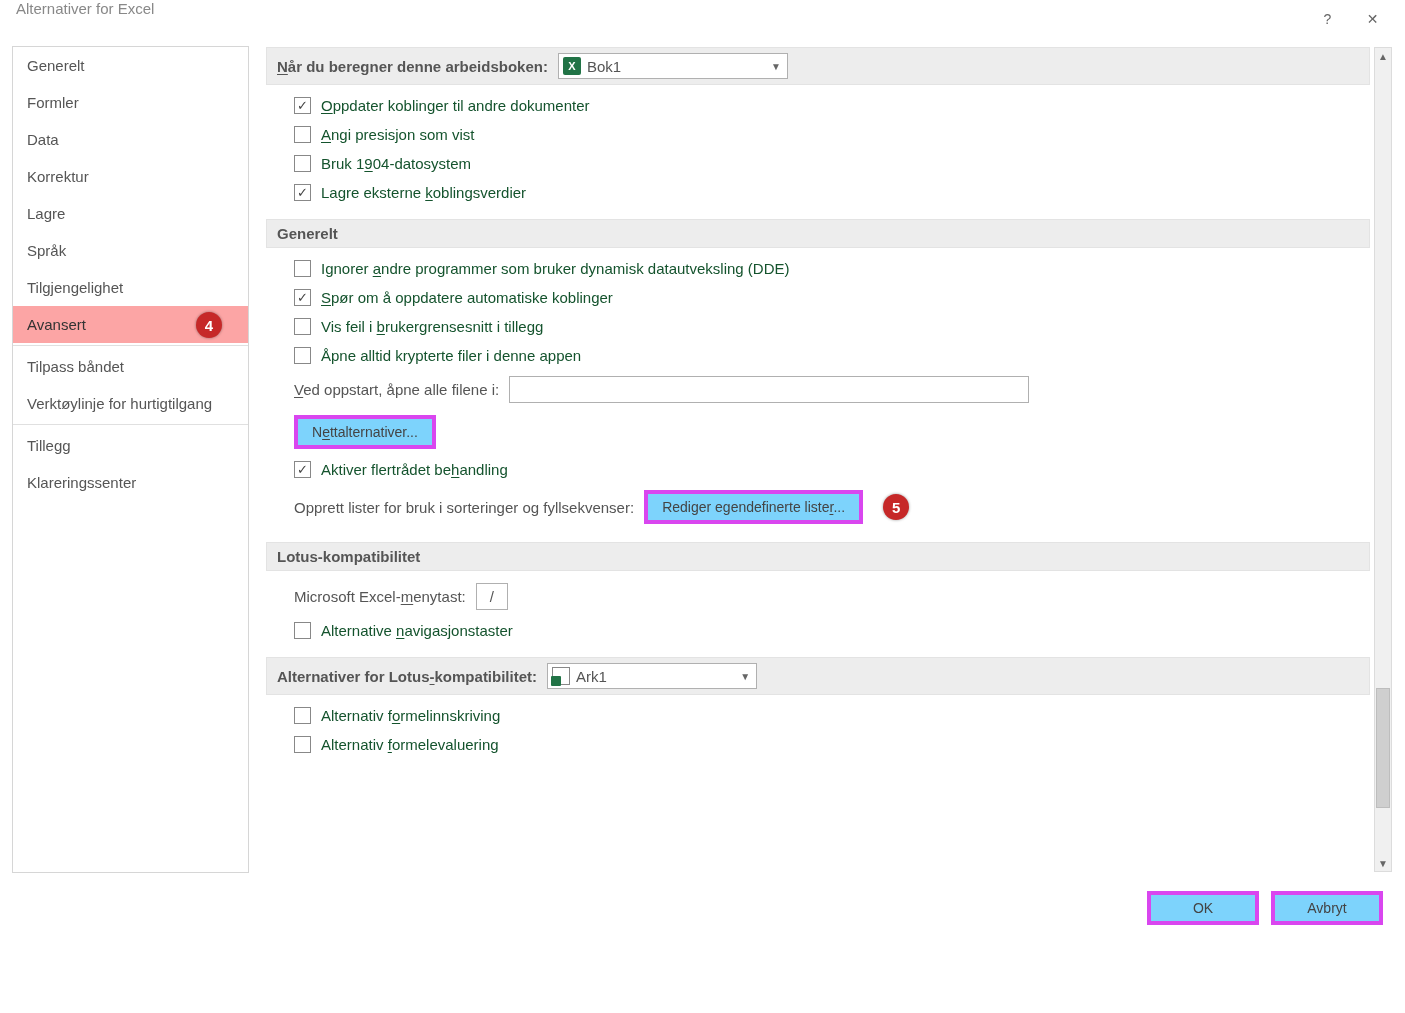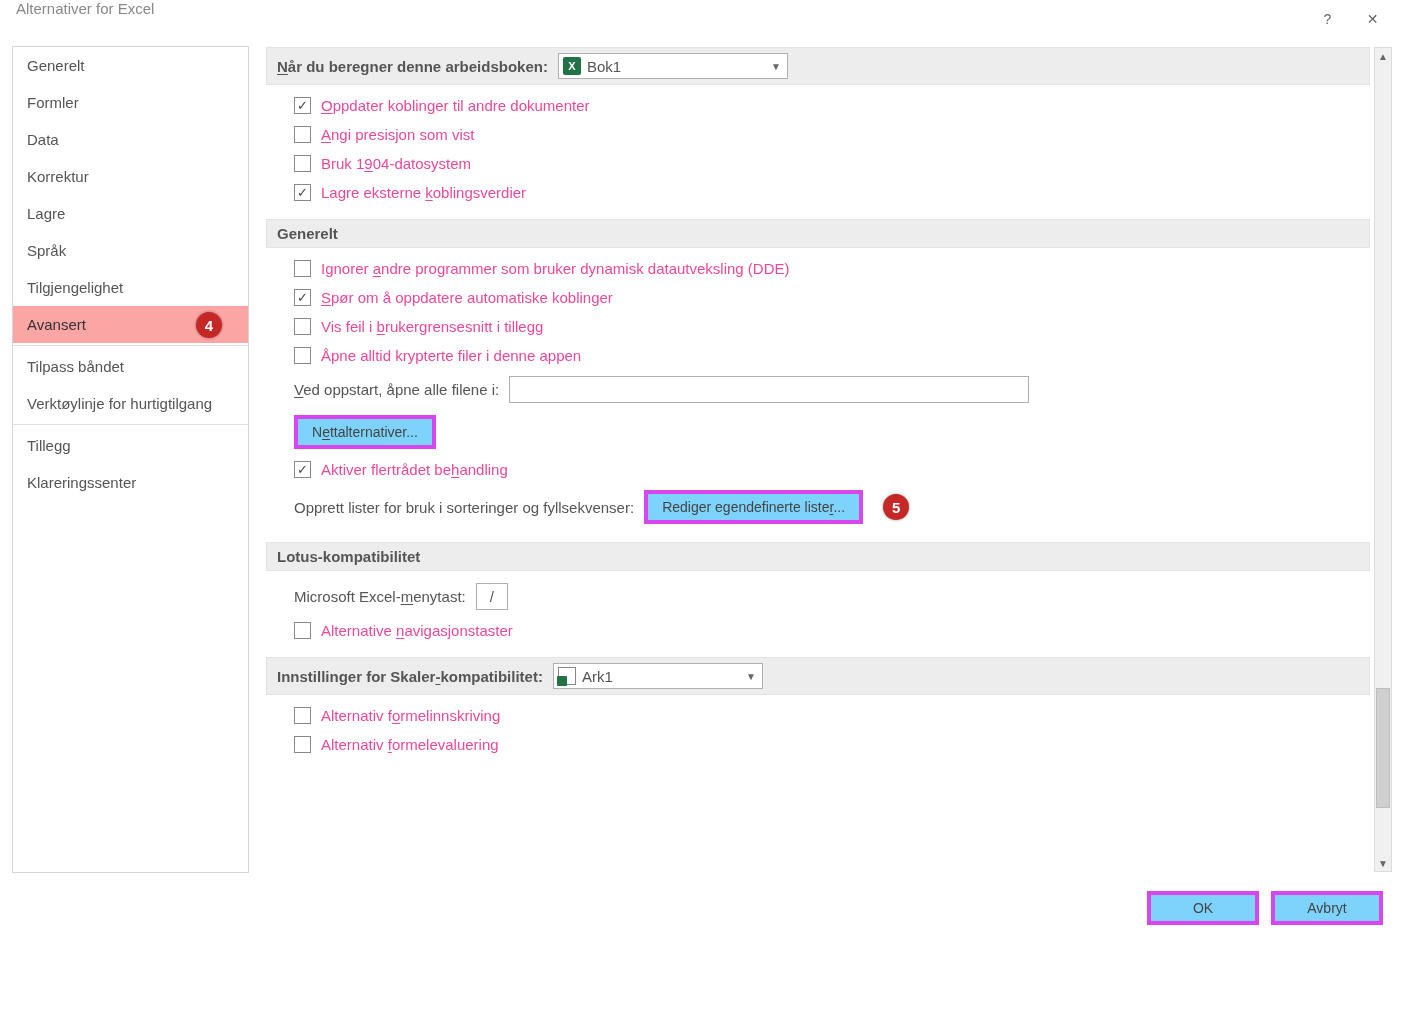--- a/index.html
+++ b/index.html
@@ -132,21 +132,21 @@
       padding: 12px 10px 18px 28px;
       display: flex;
       flex-direction: column;
       gap: 12px;
     }
     .check-row {
       display: flex;
       align-items: center;
       gap: 10px;
       font-size: 15px;
-      color: #ec4899;
+      color: #14532d;
     }
     .checkbox {
       width: 17px; height: 17px;
       border: 1px solid #888;
       display: inline-flex;
       align-items: center; justify-content: center;
       background: #fff;
     }
     .checkbox.checked::after {
       content: "✓";
@@ -294,21 +294,21 @@
           <span class="text-input" style="width:32px;display:inline-flex;align-items:center;justify-content:center;">/</span>
         </div>
         <div class="check-row">
           <span class="checkbox"></span>
           <span><span>Alternative </span><span class="u">n</span><span>avigasjonstaster</span></span>
         </div>
       </div>
 
       <div class="section-header">
         <span>
-          <span>Innstillinger for Skaler</span><span class="u">-</span><span>kompatibilitet:</span>
+          <span>Alternativer for Lotus</span><span class="u">-</span><span>kompatibilitet:</span>
         </span>
         <span class="combo" style="min-width:210px;">
           <span class="sheet-icon"></span>
           <span>Ark1</span>
           <span class="dd">▼</span>
         </span>
       </div>
       <div class="section-body">
         <div class="check-row">
           <span class="checkbox"></span>

